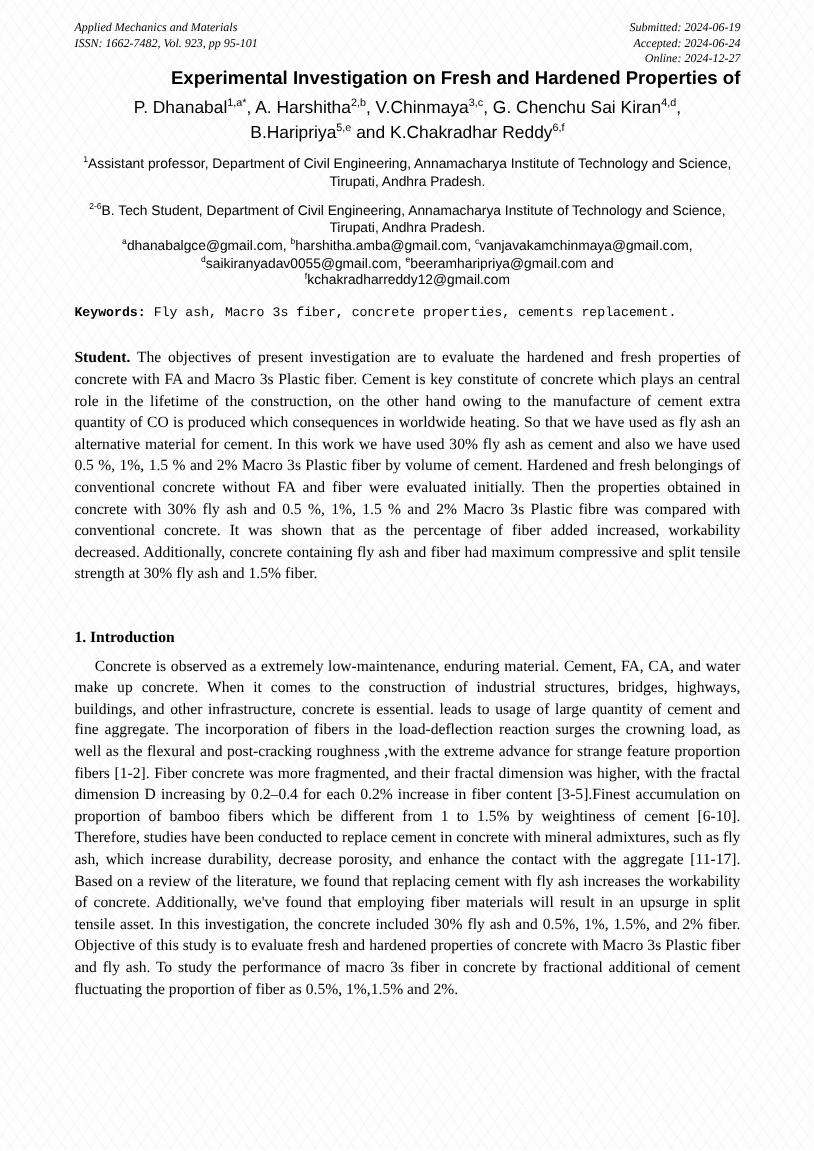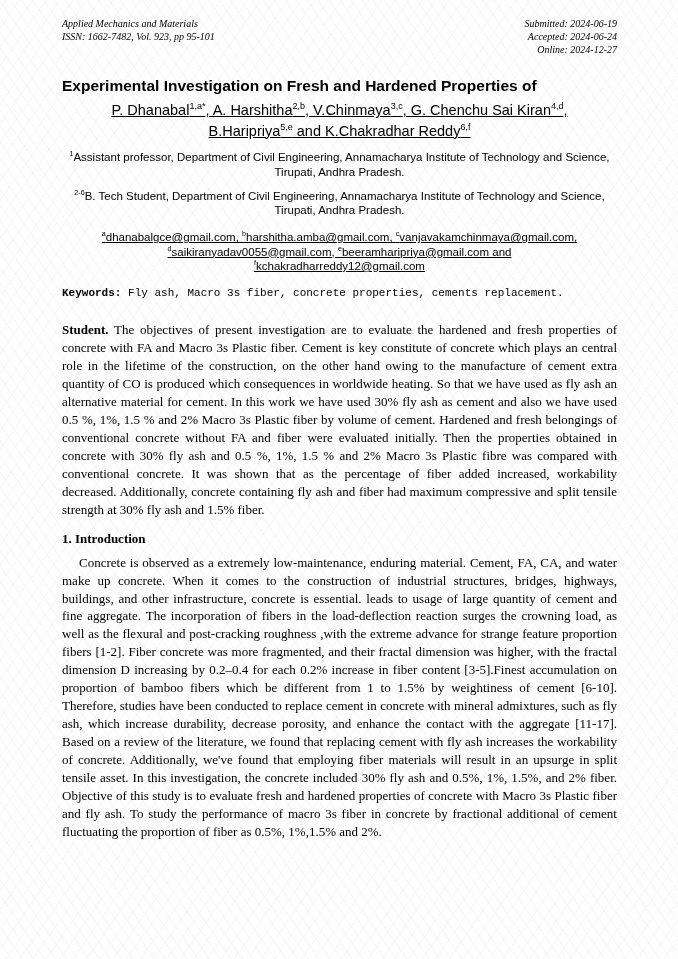--- a/index.html
+++ b/index.html
@@ -36,70 +36,67 @@
     font-size: 10px;
     line-height: 1.32;
   }
   .pub-header .right { text-align: right; }
 
   .title {
     font-family: "Liberation Sans", "DejaVu Sans", sans-serif;
     font-weight: 700;
     font-size: 15.5px;
     line-height: 1.2;
-    text-align: left;
-    margin-top: 20px;
+    text-align: right;
   }
 
   .authors {
     font-family: "Liberation Sans", "DejaVu Sans", sans-serif;
     font-size: 14.5px;
     line-height: 1.42;
     text-align: center;
     margin-top: 5px;
-    text-decoration: underline;
   }
 
   .affiliation {
     font-family: Liberation Sans, sans-serif;
     font-size: 11.5px;
     line-height: 1.28;
     text-align: center;
     margin-top: 9px;
     padding: 0 2px;
   }
 
   .emails {
     font-family: "Liberation Sans", "DejaVu Sans", sans-serif;
     font-size: 11.5px;
     line-height: 1.25;
     text-align: center;
-    margin-top: 12px;
-    text-decoration: underline;
+    margin-top: 0;
   }
 
   .keywords {
     font-family: Liberation Mono, monospace;
     font-size: 11px;
     margin-top: 14px;
   }
   .keywords .lead { font-weight: 700; }
 
   .abstract {
     font-size: 13px;
     line-height: 1.38;
     text-align: justify;
     margin-top: 22px;
   }
   .abstract .lead { font-weight: 700; }
 
   .section-heading {
     font-size: 13px;
     font-weight: 700;
-    margin-top: 12px;
+    margin-top: 36px;
   }
 
   .body-par {
     font-size: 13px;
     line-height: 1.38;
     text-align: justify;
     text-indent: 17px;
     margin-top: 7px;
   }
 

